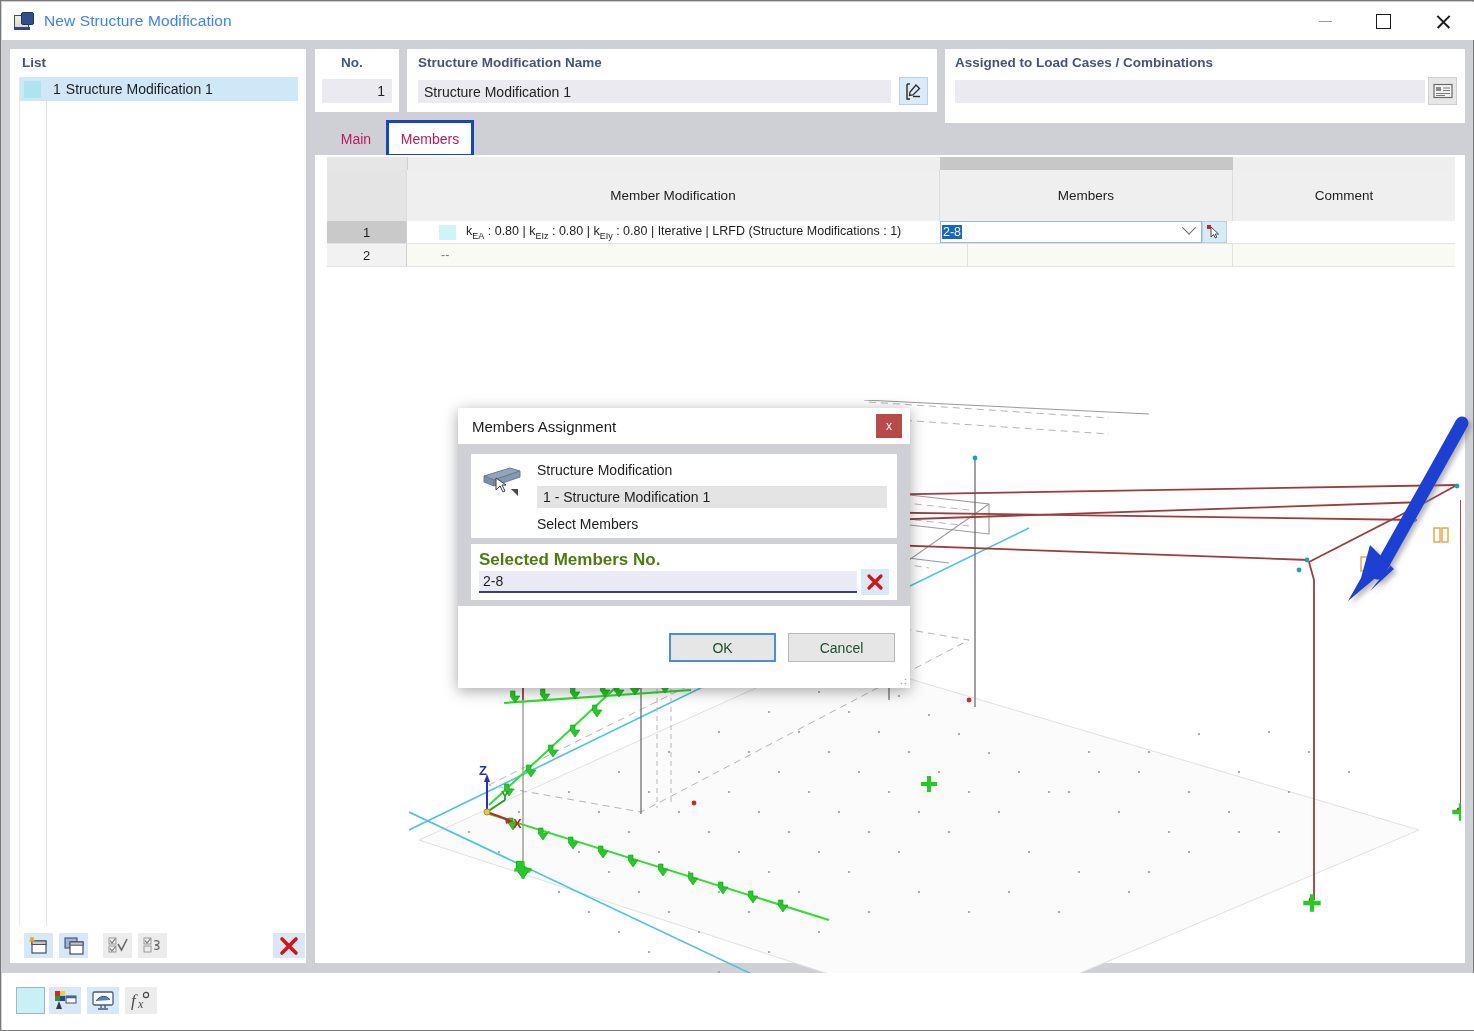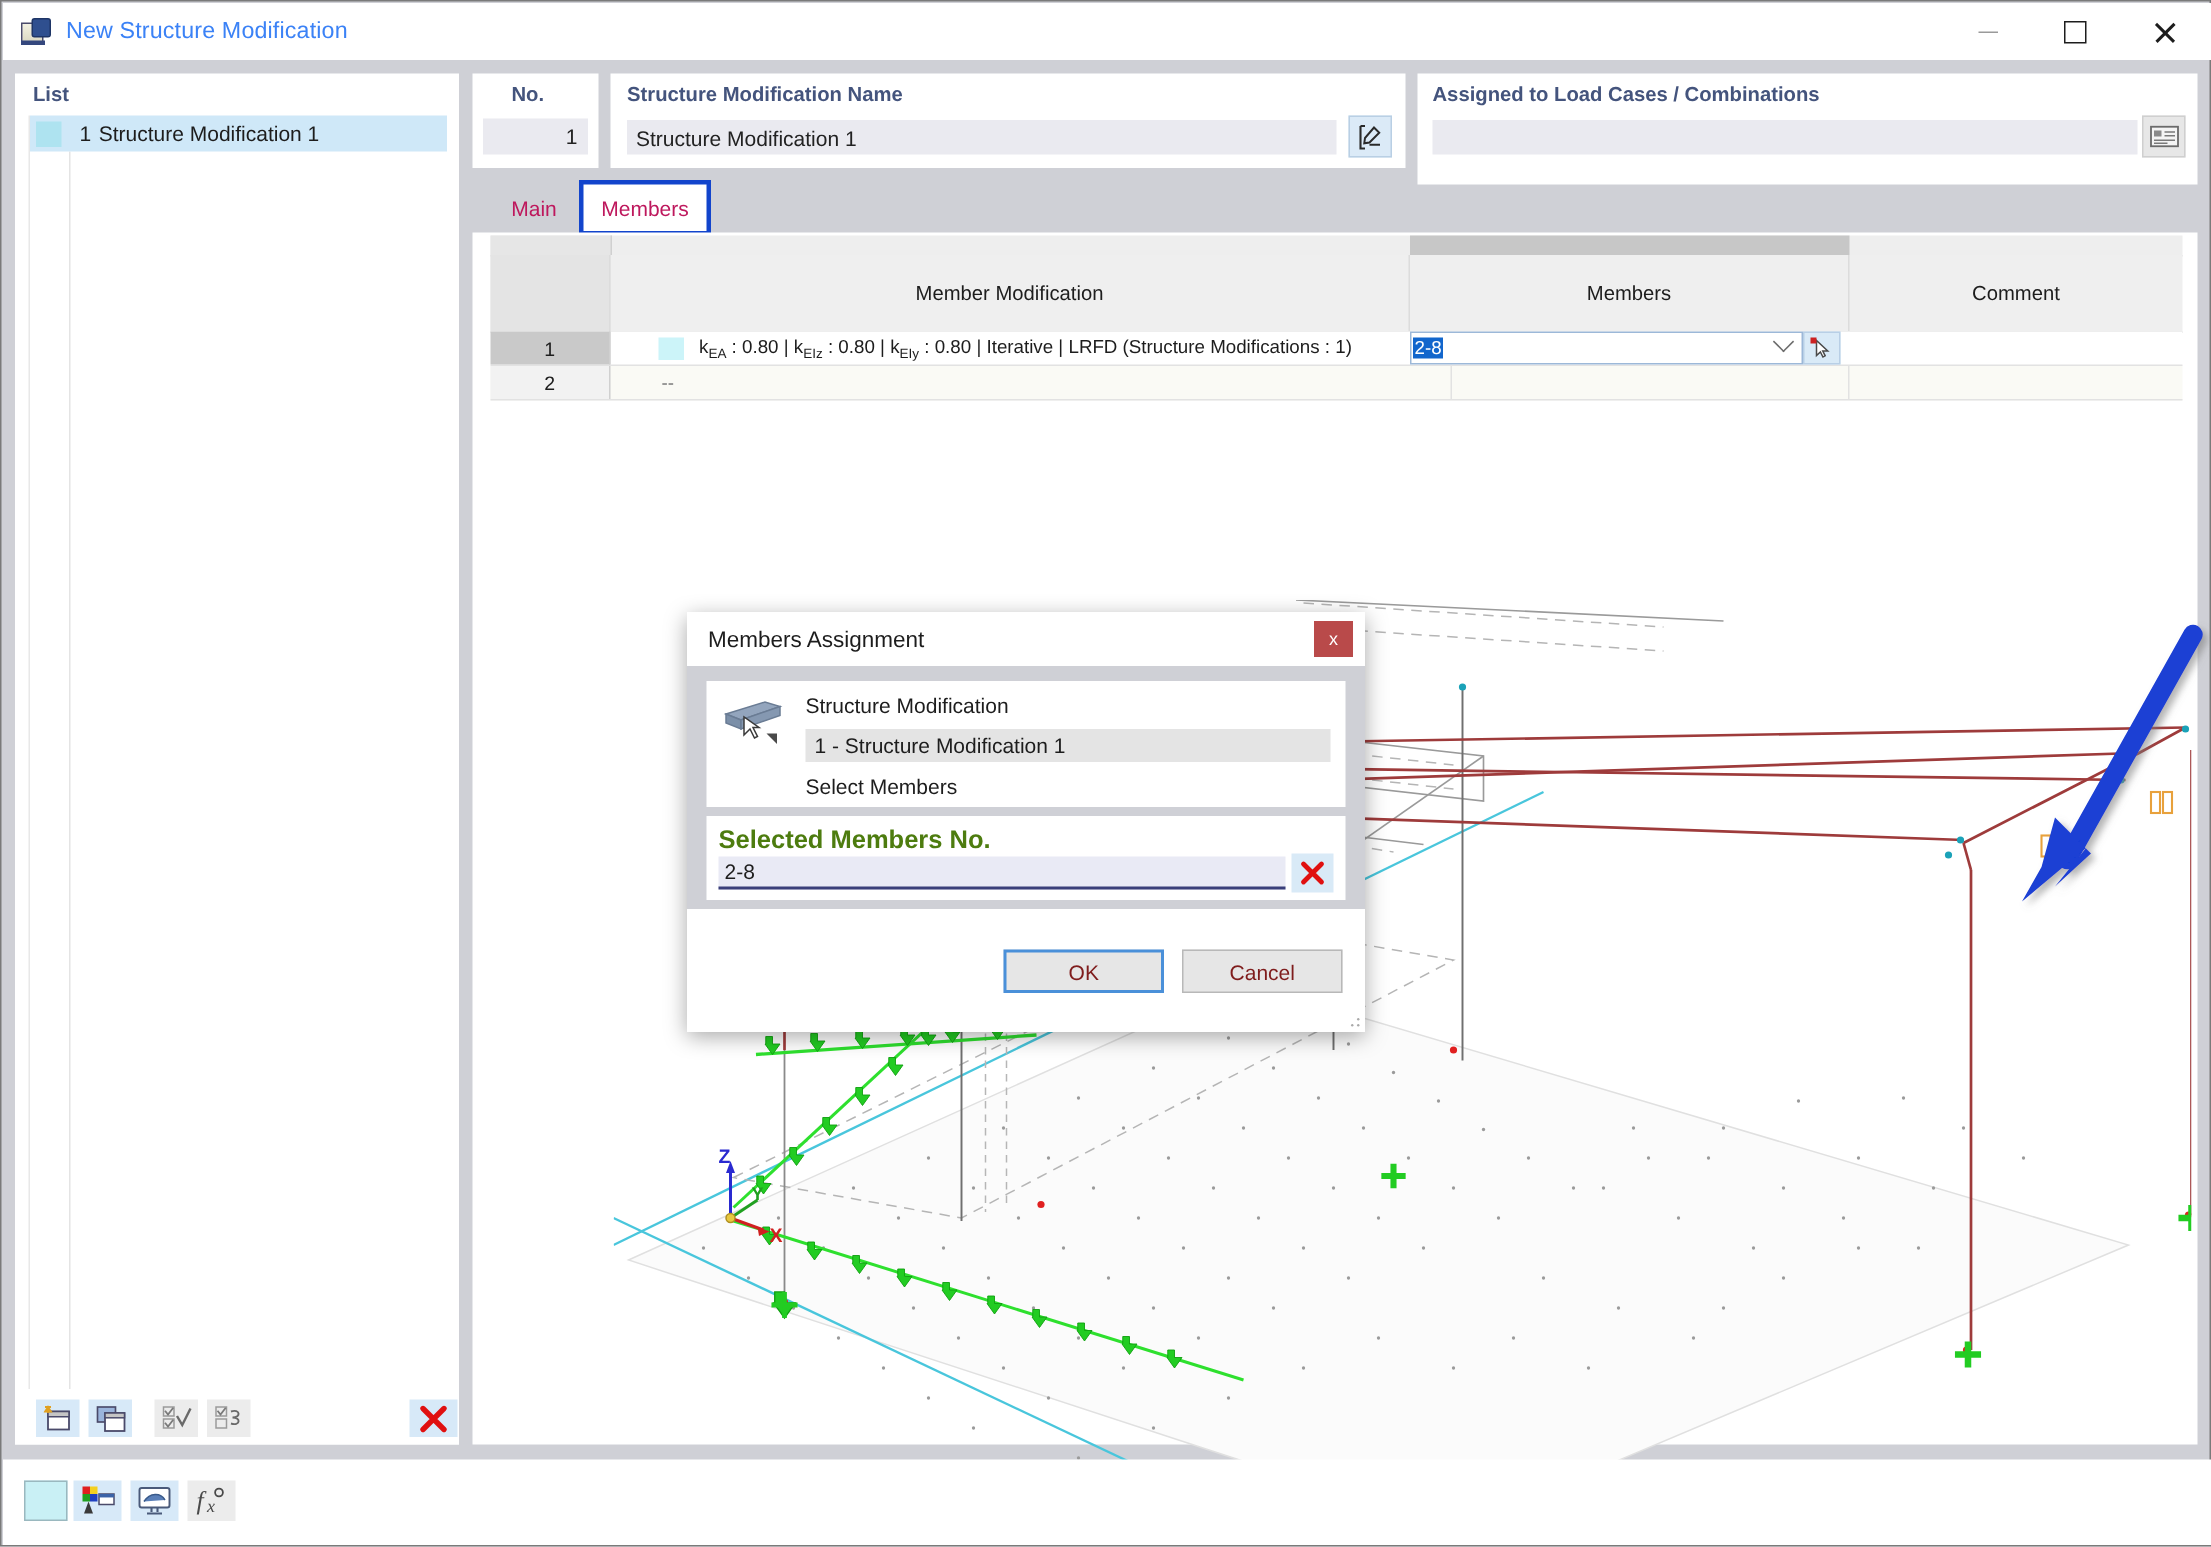--- a/index.html
+++ b/index.html
@@ -257,21 +257,21 @@
   }
   #sel-clear {
     position:absolute; left:390px; top:25px; width:28px; height:26px; background:#d9eaf7;
     display:flex; align-items:center; justify-content:center;
   }
   #modal-footer {
     position:absolute; left:0; top:198px; width:452px; height:82px; background:#ffffff;
   }
   .mbtn {
     position:absolute; top:27px; height:29px; background:#e6e6e6; border:1px solid #b8b8b8;
-    display:flex; align-items:center; justify-content:center; font-size:14px; color:#7f1d1d;
+    display:flex; align-items:center; justify-content:center; font-size:14px; color:#14532d;
     box-sizing:border-box;
   }
   #m-ok { left:211px; width:107px; border:2px solid #4a90d9; }
   #m-cancel { left:330px; width:107px; }
   .grip { position:absolute; right:3px; bottom:3px; width:7px; height:7px; }
 </style>
 </head>
 <body>
 
 <div class="app">

